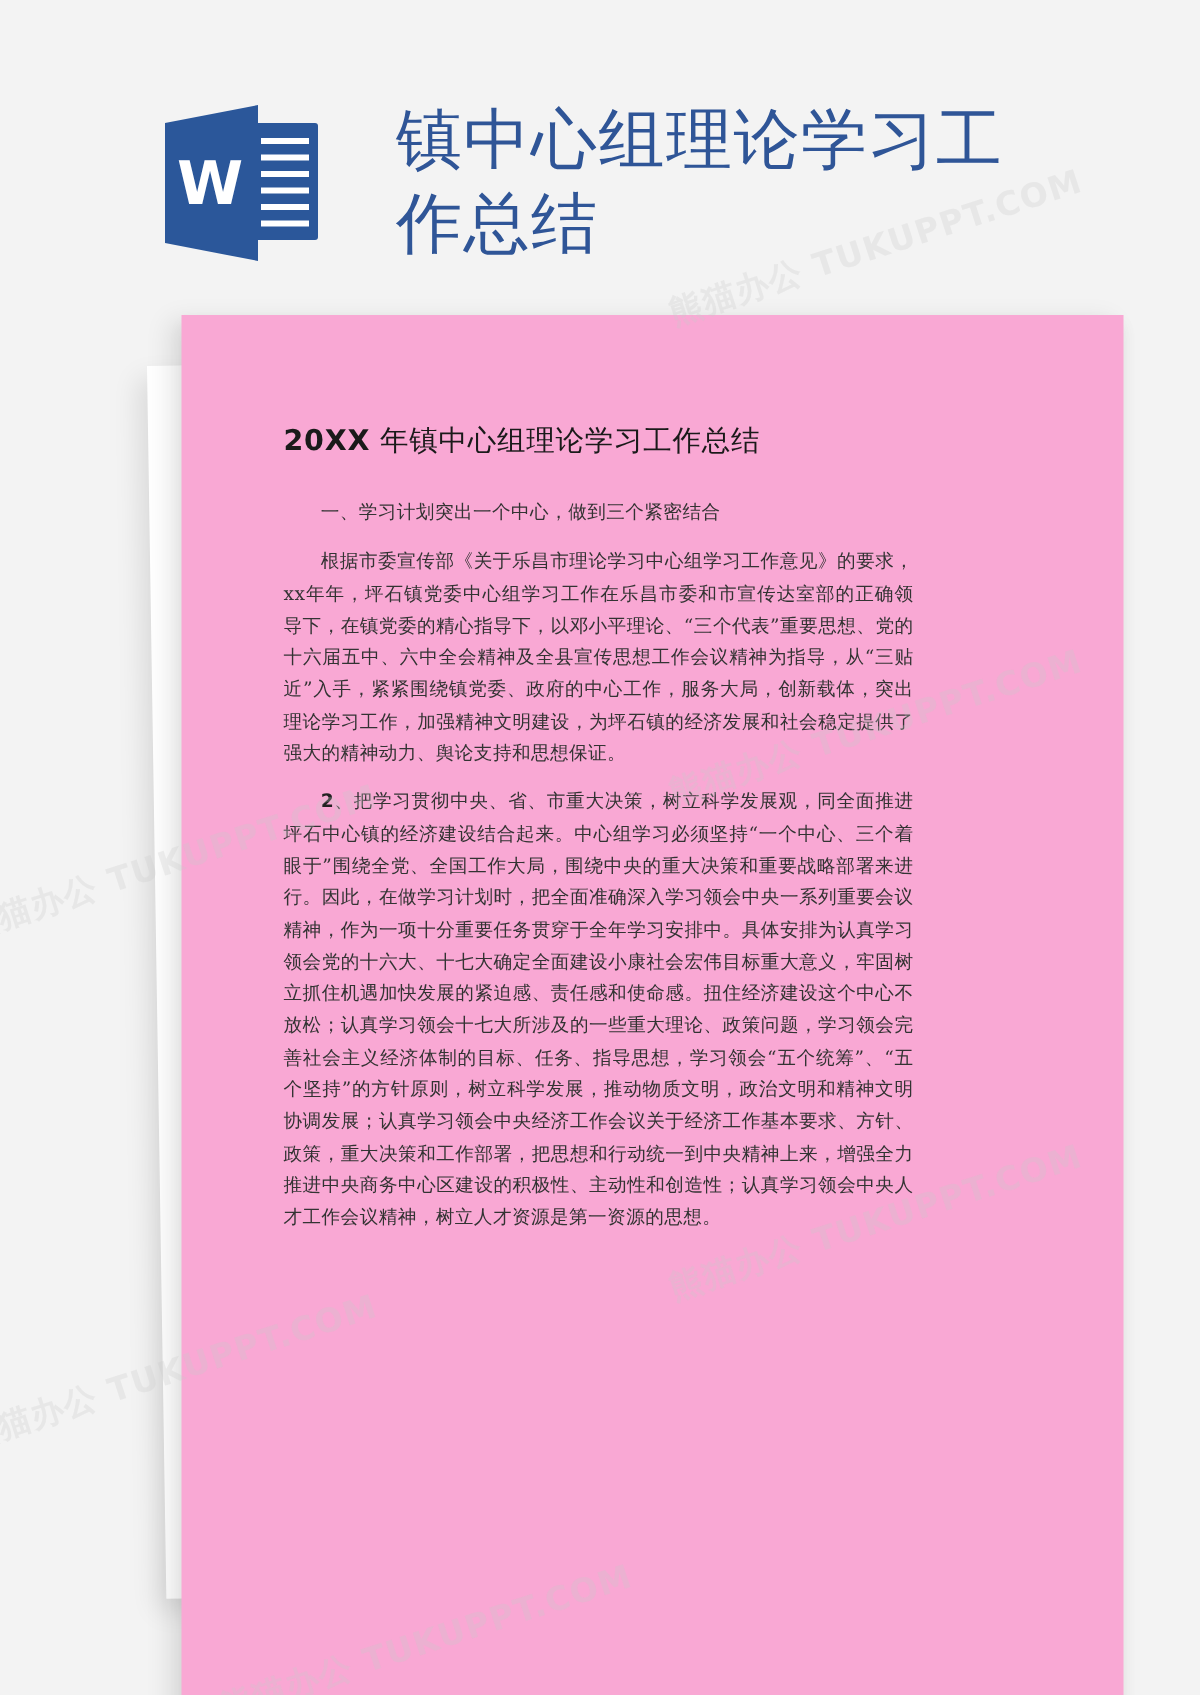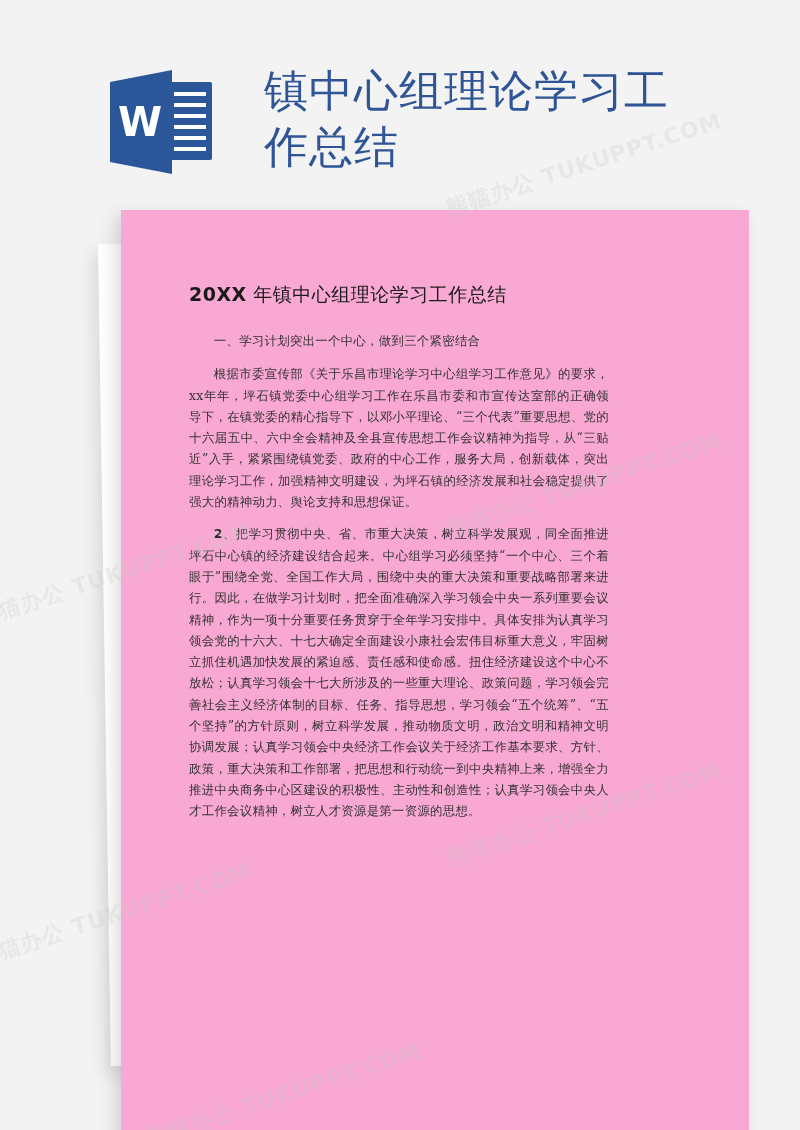--- a/index.html
+++ b/index.html
@@ -20,21 +20,21 @@
       left: 110px;
       top: 70px;
       width: 104px;
       height: 104px;
     }
     .header-title {
       position: absolute;
       left: 264px;
       top: 66px;
       width: 440px;
-      font-family: Liberation Mono, monospace;
+      font-family: Liberation Sans, sans-serif;
       font-size: 44px;
       line-height: 56px;
       color: #2f5597;
       letter-spacing: 1px;
       margin: 0;
       font-weight: normal;
     }
     
     .sheet-back {
       position: absolute;

